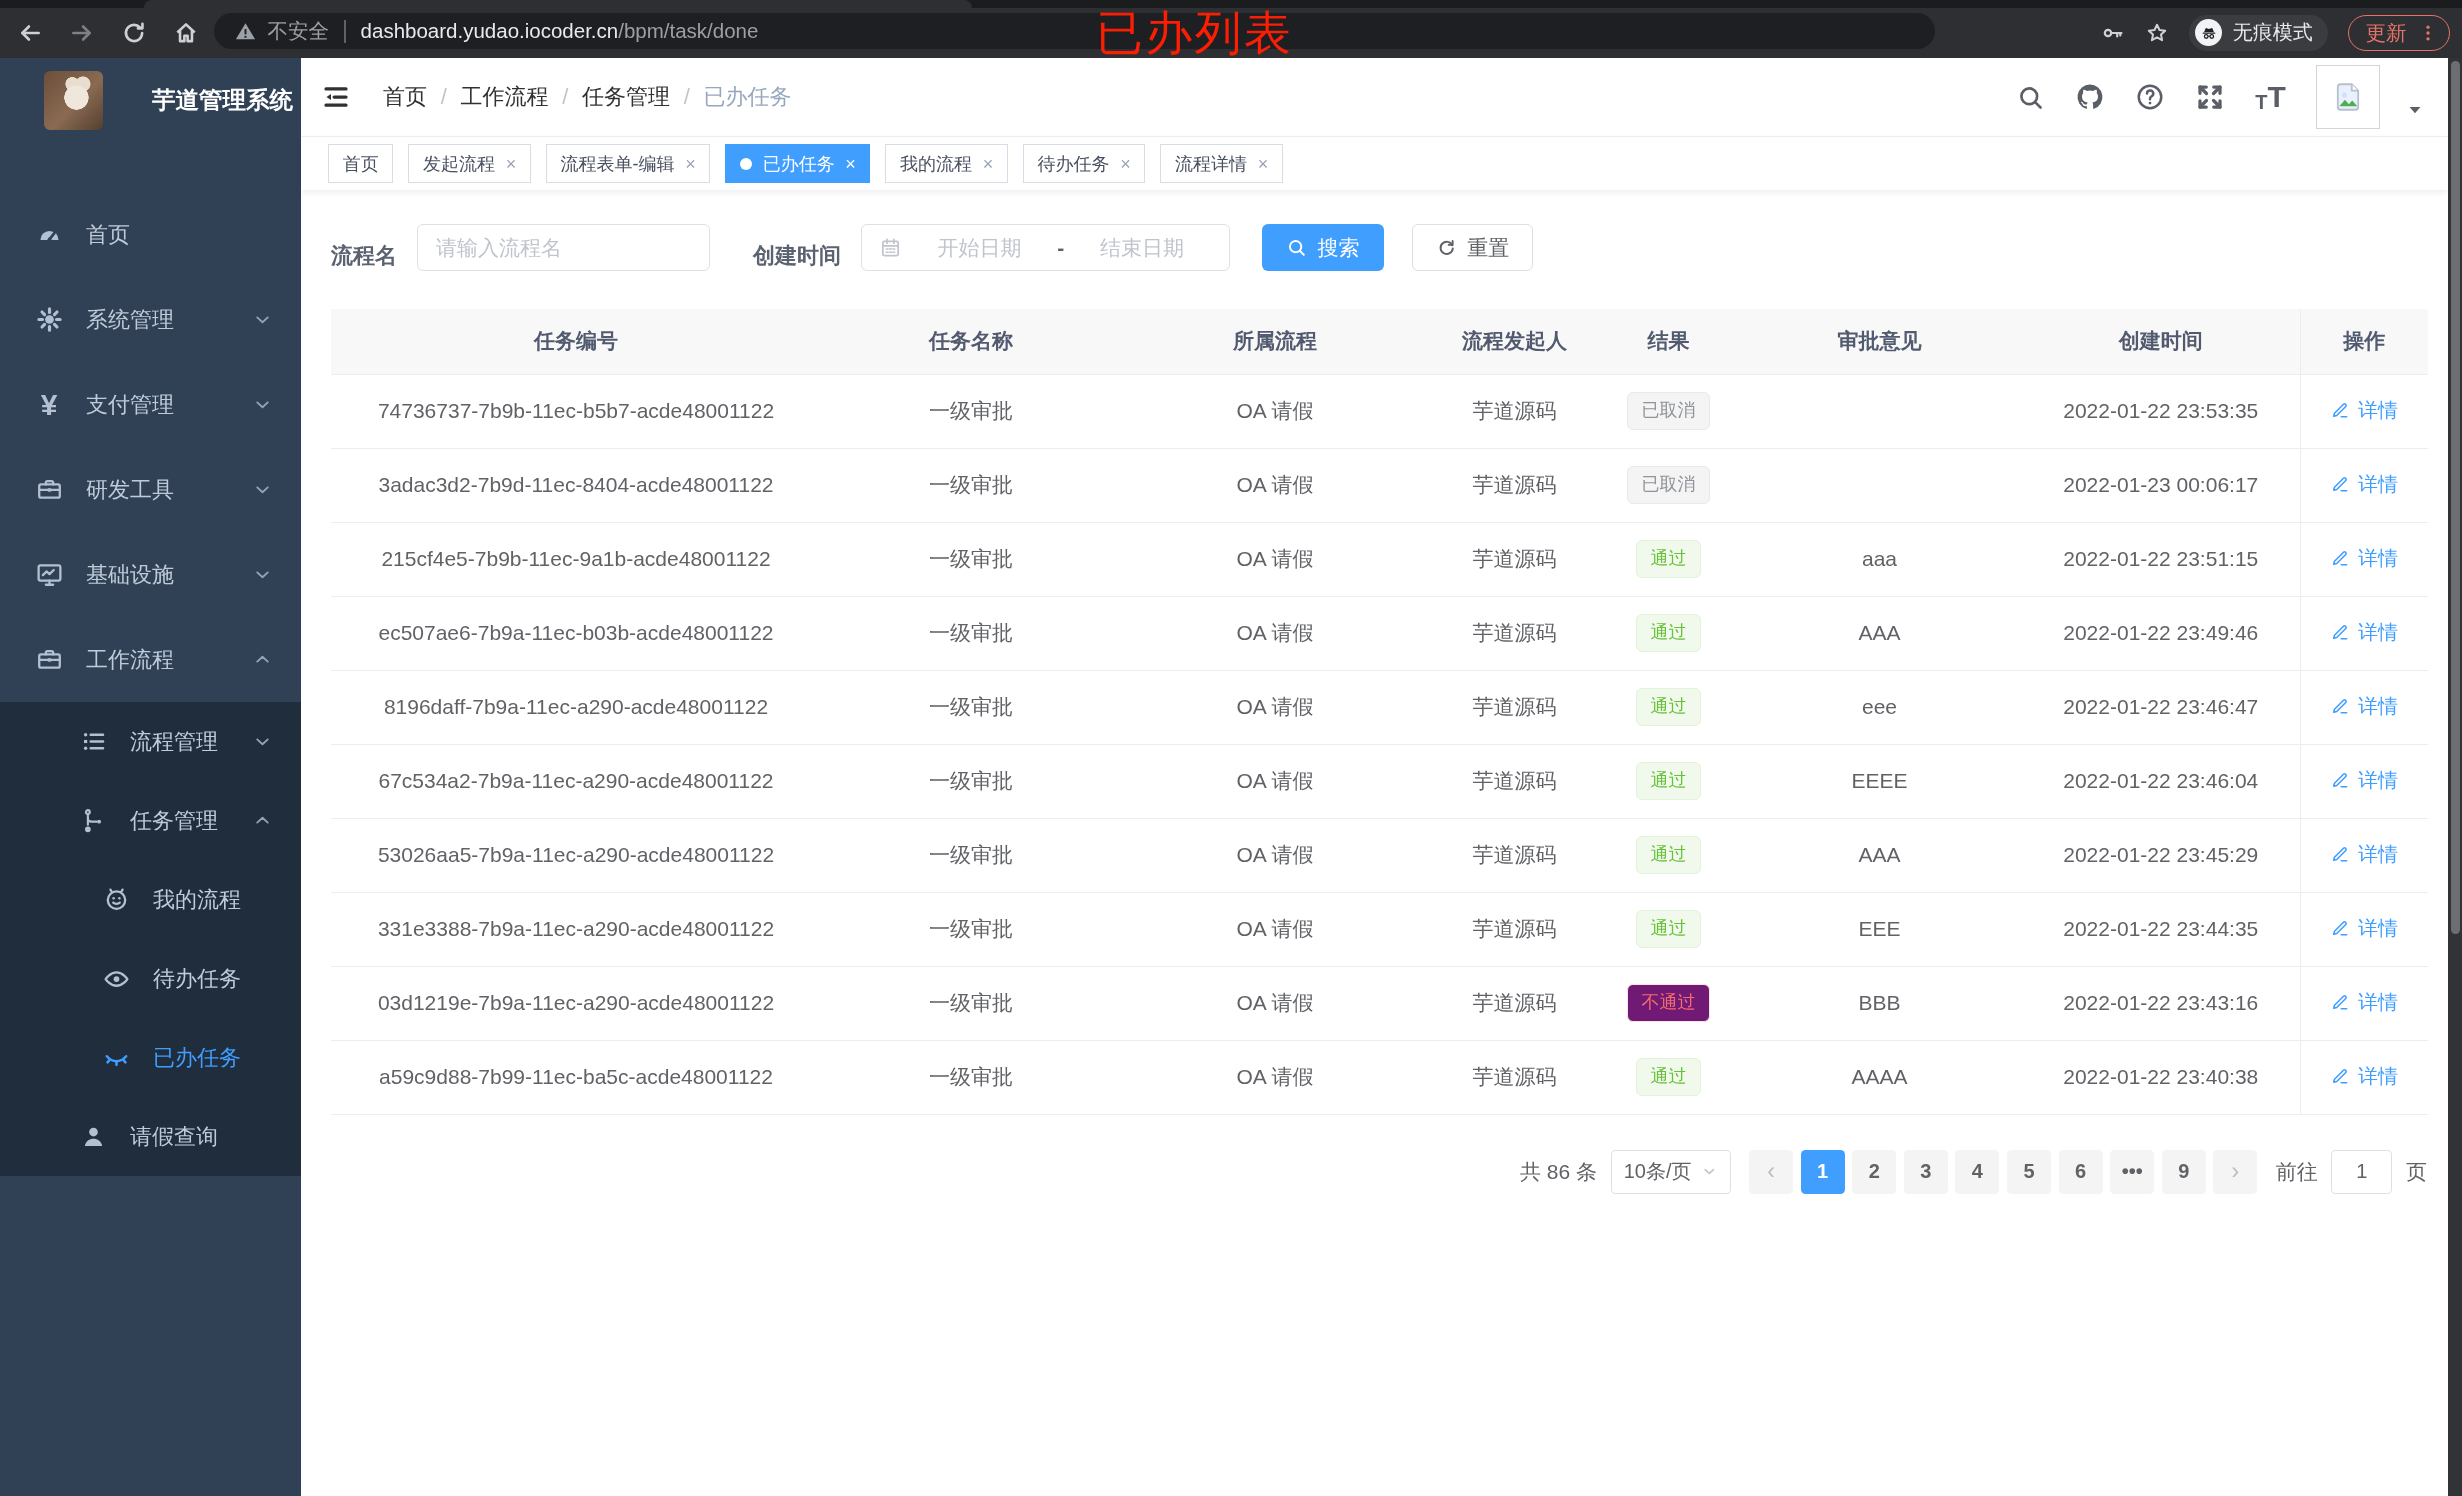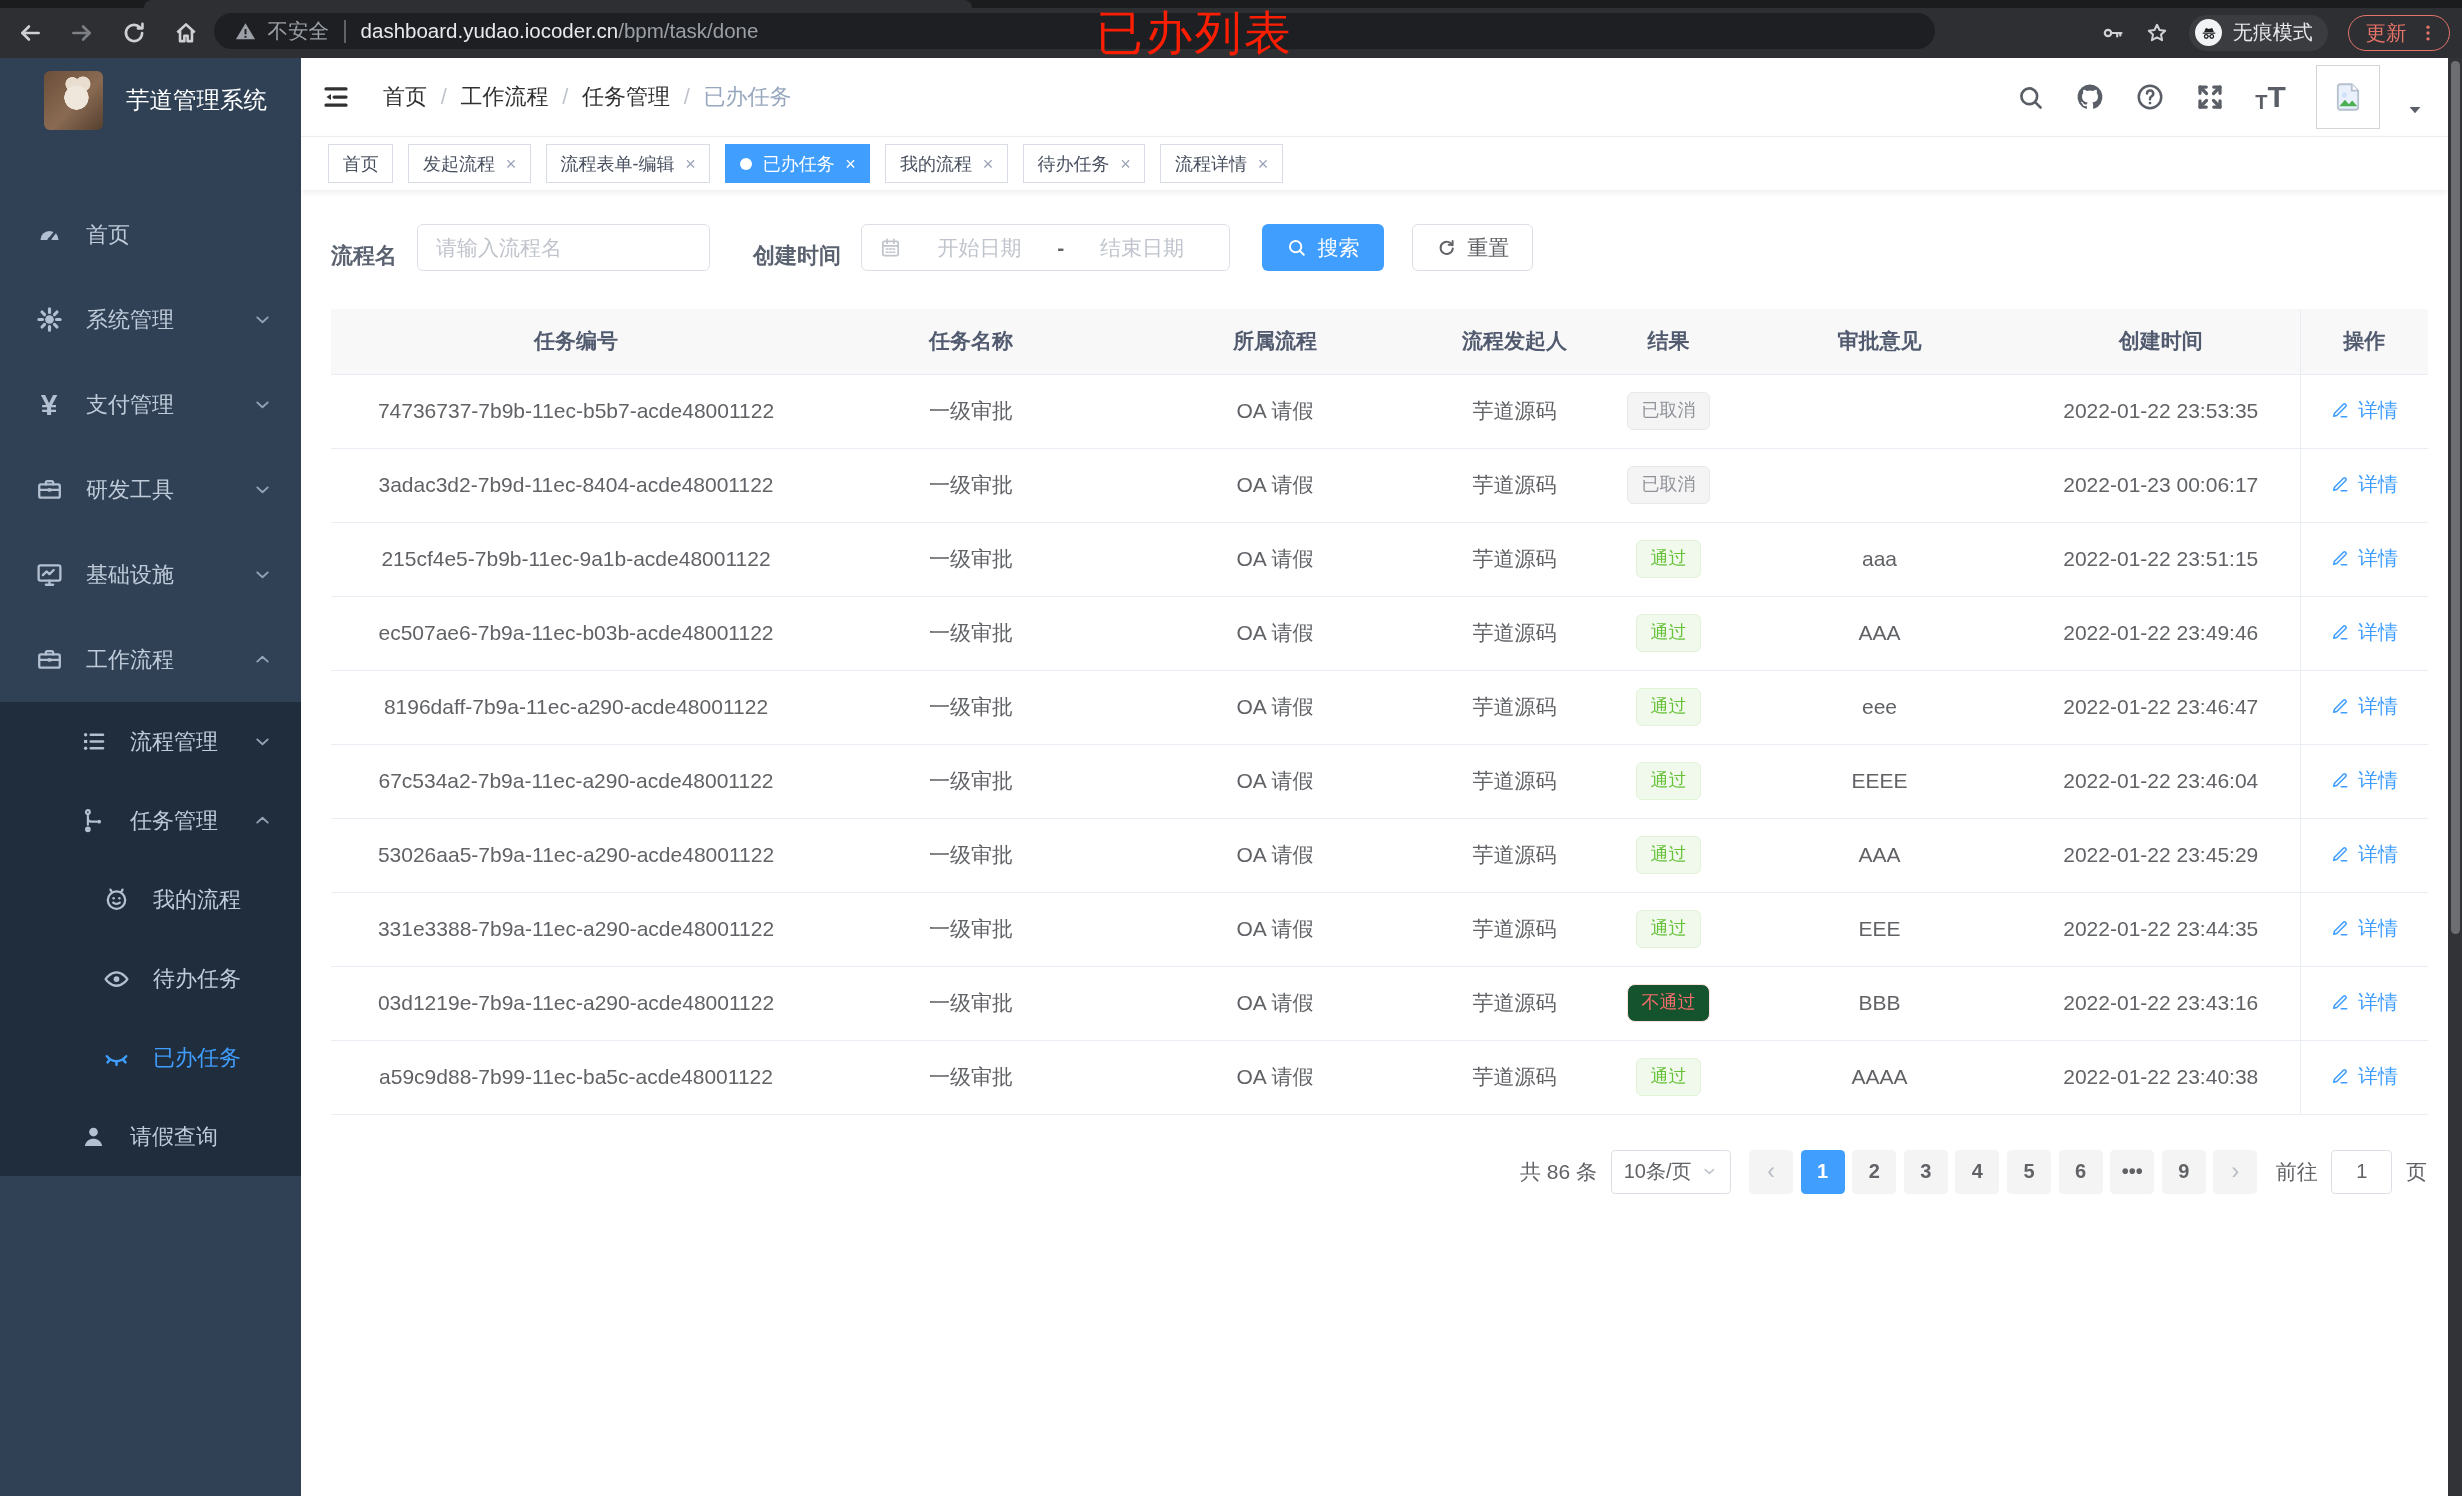--- a/index.html
+++ b/index.html
@@ -29,21 +29,21 @@
   .scrollbar .thumb { position:absolute; top:3px; left:2.3px; width:9px; height:873px; border-radius:4.6px; background:#6c6e72; }
 
   
   .sidebar { width:301px; flex-shrink:0; background:#304156; color:#bfcbd9; overflow:hidden; }
   .logo-row { height:84px; display:flex; align-items:center; padding-left:44px; gap:23px; }
   .logo-img { width:59px; height:59px; border-radius:6px; flex-shrink:0;
     background: radial-gradient(circle at 55% 45%, #efe7dc 0 26%, transparent 27%),
                 radial-gradient(circle at 48% 22%, #e8ddcf 0 12%, transparent 13%),
                 radial-gradient(circle at 66% 22%, #e8ddcf 0 12%, transparent 13%),
                 linear-gradient(135deg,#6b4f3a,#8a6a52 55%,#54402f); }
-  .logo-title { color:#fff; font-size:23.5px; font-weight:normal; white-space:nowrap; }
+  .logo-title { color:#fff; font-size:23.5px; font-weight:bold; white-space:nowrap;margin-left:26px; }
   .menu { padding-top:50px; }
   .m-item { display:flex; align-items:center; height:85px; padding:0 27px 0 30px; font-size:22px; cursor:pointer; white-space:nowrap; }
   .m-item .mi { width:38px; display:flex; justify-content:center; margin-right:18px; color:#b3c0d1; flex-shrink:0; }
   .m-item .chev { margin-left:auto; color:#93a1b5; }
   .submenu { background:#1f2d3d; }
   .submenu .m-item { height:79px; }
   .lvl2 { padding-left:62px;margin-left:12px; }
   .lvl3 { padding-left:97px; }
   .m-item.active { color:#409eff; }
   .m-item.active .mi { color:#409eff; }
@@ -82,21 +82,21 @@
   .btn-primary { background:#409eff; color:#fff; margin-left:32px; }
   .btn-plain { background:#fff; border-color:#dcdfe6; color:#606266; margin-left:28px; }
 
   table.grid { width:2096px; border-collapse:collapse; table-layout:fixed; }
   .grid th { height:65px; background:#f8f8f9; font-size:21px; font-weight:700; color:#515a6e; text-align:center; border-bottom:1.5px solid #e9edf4; }
   .grid td { height:74px; font-size:21px; color:#606266; text-align:center; border-bottom:1.5px solid #e9edf4; white-space:nowrap; overflow:hidden; }
   .grid th.opcol, .grid td.opcol { border-left:1.5px solid #e9edf4; }
   .badge { display:inline-block; padding:6.8px 13.7px; border-radius:6px; font-size:18px; border:1.5px solid; line-height:1.2; }
   .badge.info    { background:#f4f4f5; border-color:#e9e9eb; color:#909399; }
   .badge.success { background:#f0f9eb; border-color:#e1f3d8; color:#67c23a; }
-  .badge.danger  { background:#14532d; border-color:#fde2e2; color:#f56c6c;border-radius:8px; }
+  .badge.danger  { background:#701a75; border-color:#fde2e2; color:#f56c6c; }
   .detail-link { color:#409eff; font-size:20px; display:inline-flex; align-items:center; gap:7.6px; cursor:pointer; }
 
   .pager { width:2096px; display:flex; align-items:center; justify-content:flex-end; margin-top:35px; font-size:21px; color:#606266; gap:13.7px; }
   .psize { width:120px; height:44px; border:1.5px solid #dcdfe6; border-radius:4.6px; display:flex; align-items:center; justify-content:space-between; padding:0 12px; font-size:20px; color:#606266; cursor:pointer; }
   .psize .pchev { color:#c0c4cc; }
   .pbtns { display:flex; align-items:center; gap:7.6px; margin:0 4.6px; }
   .pbtn { min-width:44px; height:44px; border-radius:4.6px; background:#f4f4f5; display:flex; align-items:center; justify-content:center; font-size:20px; font-weight:700; color:#606266; cursor:pointer; padding:0 6px; }
   .pbtn.active { background:#409eff; color:#fff; }
   .pbtn.nav { color:#b8bcc4; font-size:23px; font-weight:400; }
   .goto-inp { width:61px; height:44px; border:1.5px solid #dcdfe6; border-radius:4.6px; text-align:center; font-size:20px; color:#606266; outline:none; font-family:inherit; }

